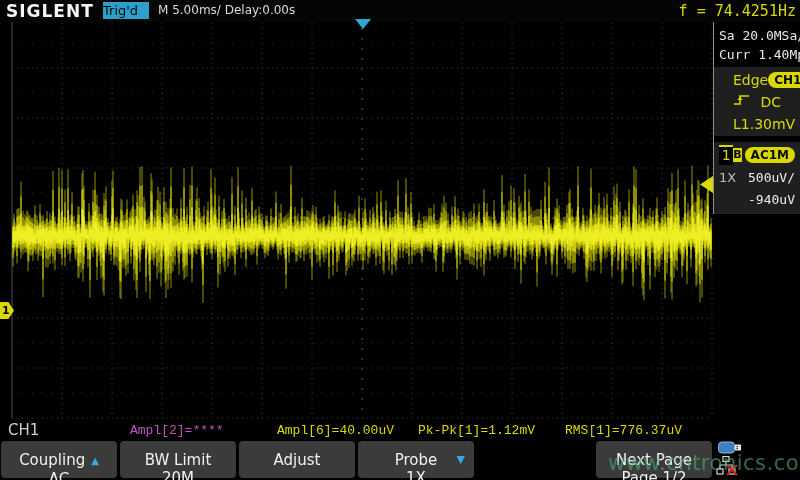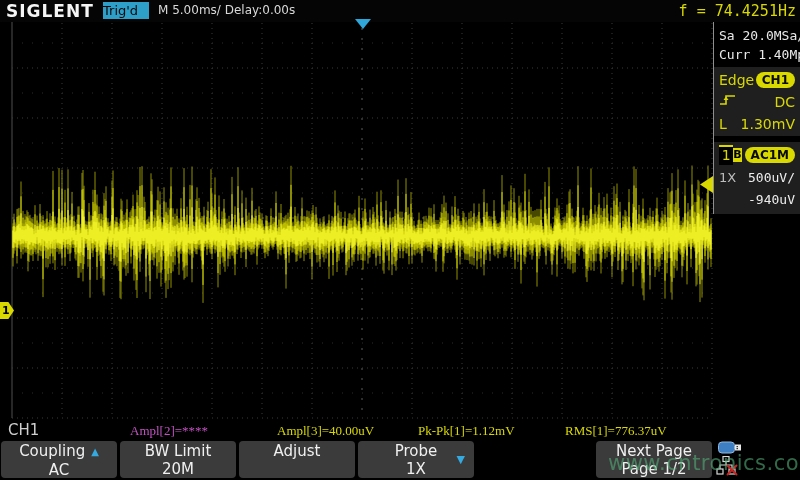--- a/index.html
+++ b/index.html
@@ -23,43 +23,43 @@
   #ch1-marker{position:absolute;left:0;top:302px;width:14px;height:17px;background:#d9d900;
     clip-path:polygon(0 0,60% 0,100% 50%,60% 100%,0 100%);
     color:#000;font-size:11px;font-weight:bold;line-height:17px;text-align:left;padding-left:2px;box-sizing:border-box;}
   #trig-level-marker{position:absolute;left:700px;top:176px;width:13px;height:17px;background:#d9d900;
     clip-path:polygon(100% 0,100% 100%,0 50%);}
   
   #sidebar-top{position:absolute;left:713px;top:22px;width:86px;height:192px;
     border-left:1px solid #8f8f8f;display:flex;flex-direction:column;}
   .acq-block{padding:4px 2px 0 5px;}
   .acq-line{font-size:13px;color:#e8e8e8;font-family:"DejaVu Sans Mono",monospace;line-height:19px;white-space:nowrap;}
-  #trigger-panel{margin-top:3px;background:#1f1f1f;height:69px;padding:2px 5px;box-sizing:border-box;}
+  #trigger-panel{margin-top:3px;background:#1f1f1f;height:69px;padding:2px 19px;box-sizing:border-box;}
   #channel-panel{margin-top:6px;background:#1f1f1f;height:74px;padding:2px 5px;box-sizing:border-box;}
   .sb-row{display:flex;justify-content:space-between;align-items:center;height:22px;}
   .yel{color:#d9d900;font-size:14px;}
   .pill{background:#d9d900;color:#0a0a0a;font-size:12px;font-weight:bold;border-radius:8px;
     padding:0 6px;height:16px;line-height:16px;}
   #ch-num-cell{width:30px;height:18px;background:#000;border-top:2px solid #d9d900;
     color:#d9d900;font-size:14px;text-align:center;line-height:16px;}
   .badge-b{width:13px;height:14px;background:#d9d900;color:#000;font-size:11px;font-weight:bold;
     text-align:center;line-height:14px;margin-left:auto;margin-right:3px;}
   .wht{color:#ececec;font-size:13px;font-family:"DejaVu Sans Mono",monospace;}
   .gry{color:#bdbdbd;font-size:13px;}
   
   #measure-bar{position:absolute;left:0;top:420px;width:713px;height:19px;}
   #meas-ch-label{position:absolute;left:8px;top:1px;font-size:15px;color:#cfcfcf;}
-  .meas{position:absolute;top:3px;font-size:13px;font-family:Liberation Serif, serif;color:#d9d900;white-space:nowrap;}
+  .meas{position:absolute;top:3px;font-size:13px;font-family:Liberation Mono, monospace;color:#d9d900;white-space:nowrap;}
   #meas-0{left:130px;color:#c353c3;}
   #meas-1{left:277px;}
   #meas-2{left:418px;}
   #meas-3{left:565px;}
   
   .menu-btn{position:absolute;top:441px;width:116px;height:37px;background:#3b3b3b;border-radius:4px;
-    color:#f0f0f0;font-size:15px;text-align:center;line-height:18px;padding-top:1px;box-sizing:border-box;}
+    color:#f0f0f0;font-size:15px;text-align:center;line-height:18px;padding-top:10px;box-sizing:border-box;}
   .menu-btn.empty{background:transparent;}
   .arrow-up-inline{color:#35aae0;font-size:10px;margin-left:6px;vertical-align:1px;}
   .arrow-down-right{position:absolute;right:9px;top:50%;transform:translateY(-50%);color:#35aae0;font-size:11px;}
   
   #usb-icon{position:absolute;left:718px;top:439px;}
   #lan-icon{position:absolute;left:716px;top:456px;}
   
   #watermark{position:absolute;left:608px;top:451px;font-size:21px;letter-spacing:0.5px;
     color:rgba(80,170,118,0.62);white-space:nowrap;}
 </style>
@@ -157,21 +157,21 @@
       </div>
       <div class="sb-row" style="justify-content:flex-end;">
         <span class="wht">-940uV</span>
       </div>
     </div>
   </div>
 
   <div id="measure-bar">
     <div id="meas-ch-label">CH1</div>
     <div class="meas" id="meas-0">Ampl[2]=****</div>
-    <div class="meas" id="meas-1">Ampl[3]=40.00uV</div>
+    <div class="meas" id="meas-1">Ampl[6]=40.00uV</div>
     <div class="meas" id="meas-2">Pk-Pk[1]=1.12mV</div>
     <div class="meas" id="meas-3">RMS[1]=776.37uV</div>
   </div>
 
   <div class="menu-btn" style="left:1px;">
     <div><span>Coupling</span><span class="arrow-up-inline">▲</span></div>
     <div>AC</div>
   </div>
   <div class="menu-btn" style="left:120px;">
     <div>BW Limit</div>

